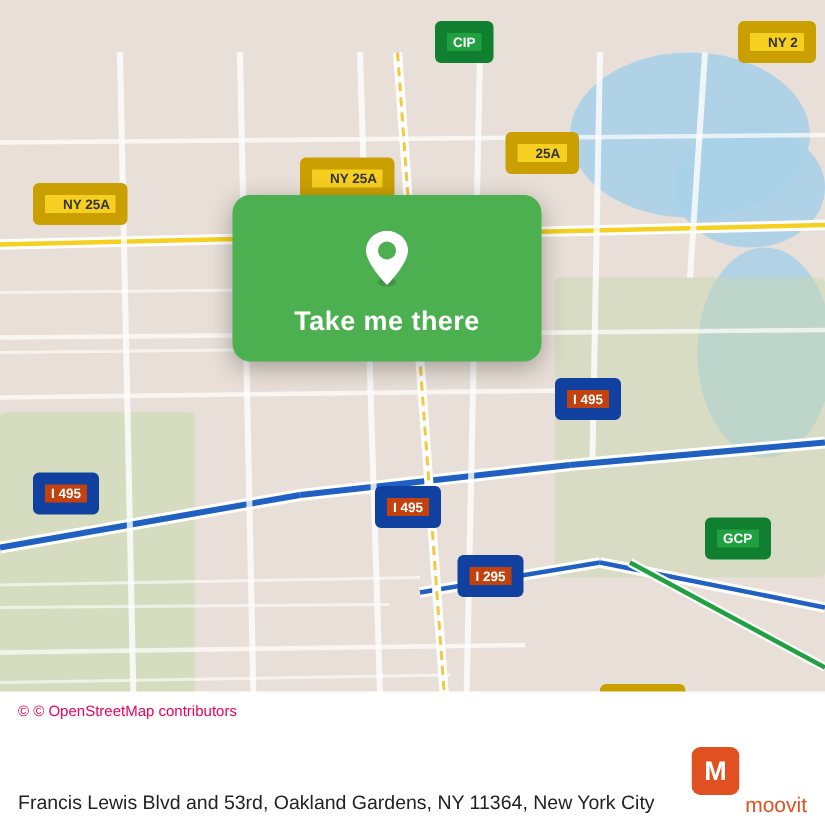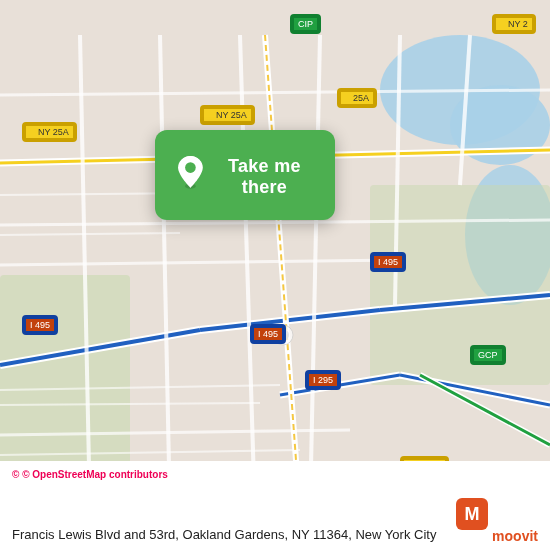--- a/index.html
+++ b/index.html
@@ -33,25 +33,25 @@
       top: 0; left: 0;
       width: 100%;
       height: 100%;
     }
 
     
     #action-card {
       position: absolute;
       top: 130px;
       left: 155px;
-      width: 180px;
+      width: 206px;
       background-color: #4CAF50;
       border-radius: 12px;
       display: flex;
-      flex-direction: row;
+      flex-direction: column;
       align-items: center;
       padding: 20px 16px 16px 16px;
       box-shadow: 0 4px 16px rgba(0,0,0,0.3);
       cursor: pointer;
     }
 
     #location-pin {
       width: 44px;
       height: 44px;
       margin-bottom: 10px;
@@ -74,21 +74,20 @@
       left: 0;
       width: 100%;
       background: #fff;
       padding: 8px 12px 6px 12px;
     }
 
     #attribution {
       font-size: 10px;
       color: #555;
       margin-bottom: 3px;
-      font-weight: bold;
     }
 
     #attribution span {
       color: #e05;
     }
 
     #address-row {
       display: flex;
       align-items: flex-end;
       justify-content: space-between;
@@ -108,33 +107,33 @@
       flex-shrink: 0;
     }
 
     #moovit-icon {
       width: 32px;
       height: 32px;
     }
 
     #moovit-label {
       font-size: 14px;
-      font-weight: bold;
+      font-weight: normal;
       color: #e05020;
       margin-top: 45px;
     }
 
     
     .road-badge {
       position: absolute;
       background: #fff;
-      border: 4px solid #0c4a6e;
+      border: 8px solid #0c4a6e;
       border-radius: 4px;
       font-size: 9px;
-      font-weight: normal;
+      font-weight: bold;
       color: #333;
       padding: 1px 4px;
       white-space: nowrap;
     }
 
     .road-badge.yellow {
       background: #f5d020;
       border-color: #caa000;
       color: #333;
       padding-left: 12px;

